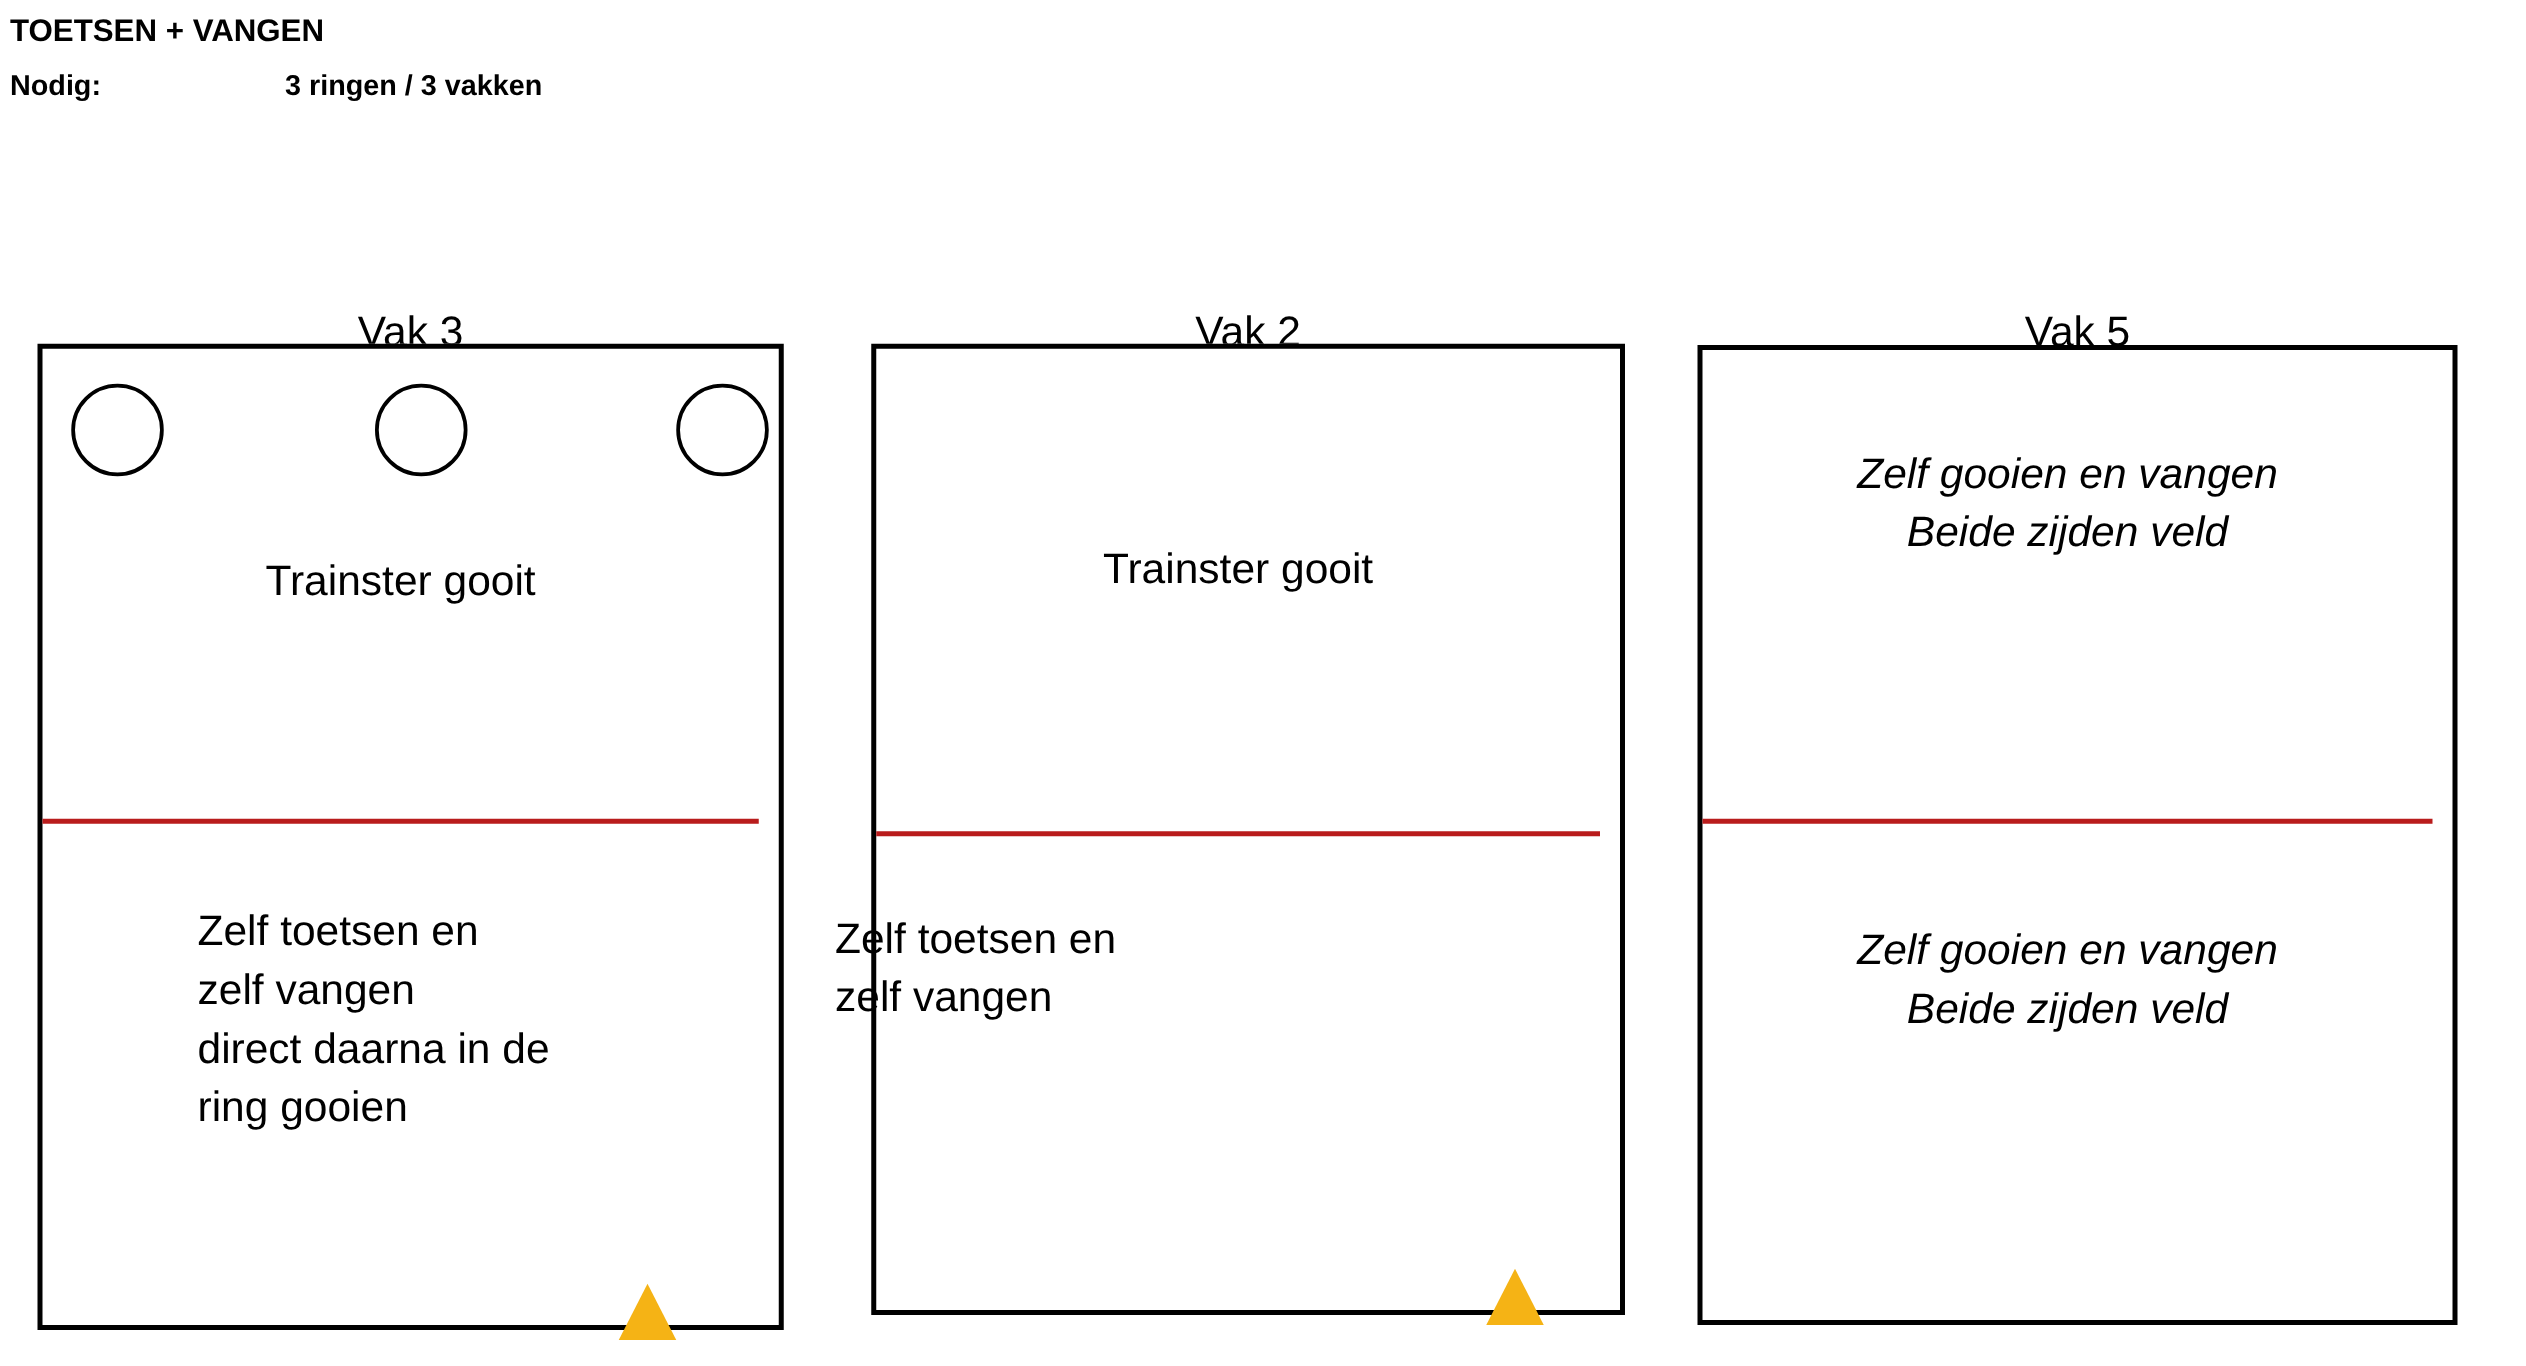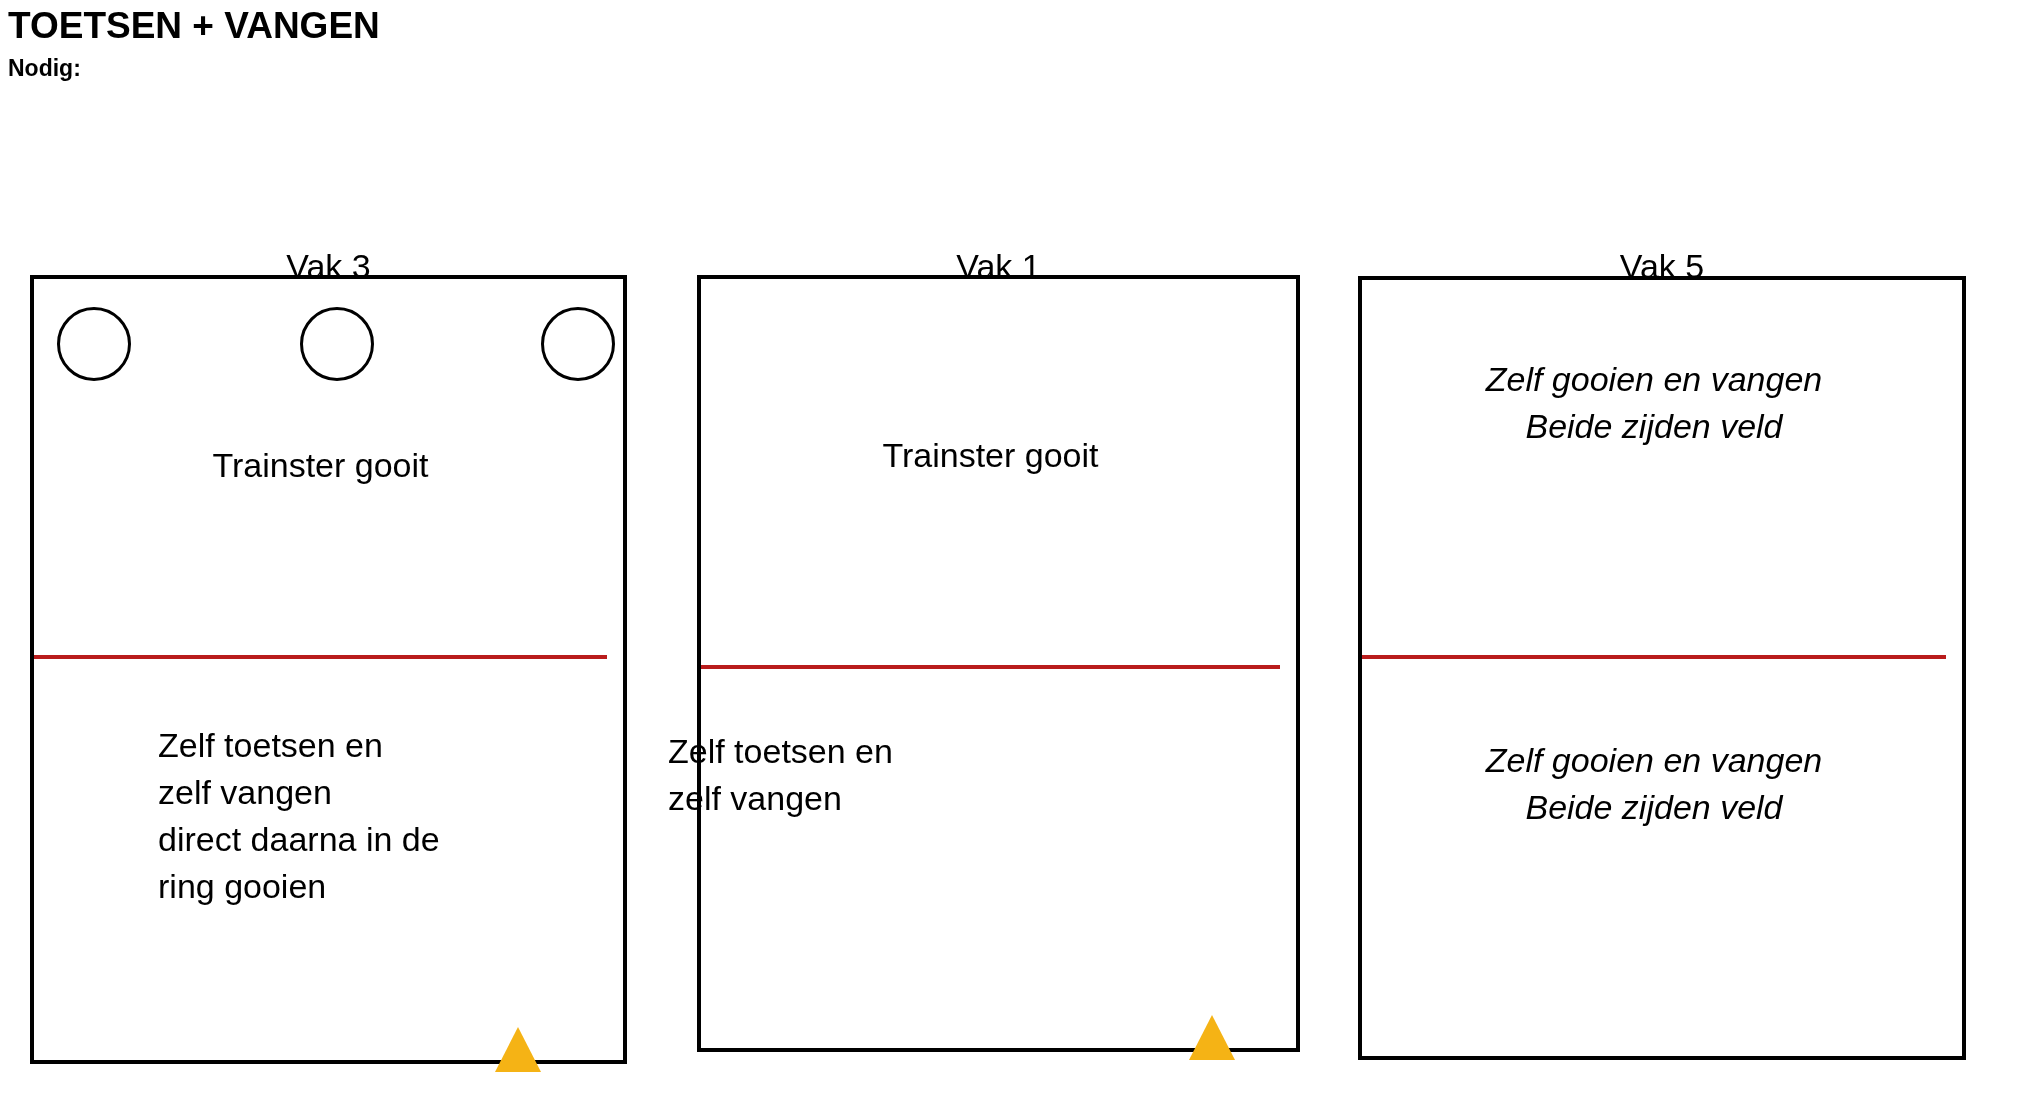--- a/index.html
+++ b/index.html
@@ -18,21 +18,21 @@
 
   
   #header {
     position: absolute;
     left: 8px;
     top: 4px;
     width: 1200px;
   }
   .hdr-line {
     font-weight: bold;
-    font-size: 37px;
+    font-size: 25px;
     line-height: 43px;
     white-space: pre;
     color: #000;
   }
   .hdr-row {
     display: flex;
     font-weight: bold;
     font-size: 23px;
     line-height: 43px;
   }
@@ -95,20 +95,21 @@
     border-bottom: 45px solid #F5B315;
   }
 </style>
 </head>
 <body>
 
 <div id="header">
   <div class="hdr-line">TOETSEN + VANGEN</div>
   <div class="hdr-row">
     <span class="hdr-label">Nodig:</span>
+    <span>3 ringen / 3 vakken</span>
   </div>
 </div>
 
 <div class="vak-title" style="left:30px; top:215px; width:597px;">Vak 3</div>
 
 <div class="court" style="left:30px; top:275px; width:597px; height:789px;">
 
   <div class="court-half top" style="height:384px;">
     <div class="ring" style="left:23px;  top:28px; width:74px; height:74px;"></div>
     <div class="ring" style="left:266px; top:28px; width:74px; height:74px;"></div>
@@ -120,21 +121,21 @@
   <div class="court-half bottom" style="height:405px;">
     <div class="court-text left" style="top:63px; left:124px; right:20px;">Zelf toetsen en
 zelf vangen
 direct daarna in de
 ring gooien</div>
   </div>
 </div>
 
 <div class="cone" style="left:495px; top:1027px;"></div>
 
-<div class="vak-title" style="left:697px; top:215px; width:603px;">Vak 1</div>
+<div class="vak-title" style="left:697px; top:215px; width:603px;">Vak 2</div>
 
 <div class="court" style="left:697px; top:275px; width:603px; height:777px;">
 
   <div class="court-half top" style="height:394px;">
     <div class="court-text center" style="top:153px;">Trainster gooit</div>
   </div>
 
   <div class="court-half bottom" style="height:383px;">
     <div class="court-text left" style="top:59px; left:-33px; right:0;">Zelf toetsen en
 zelf vangen</div>

